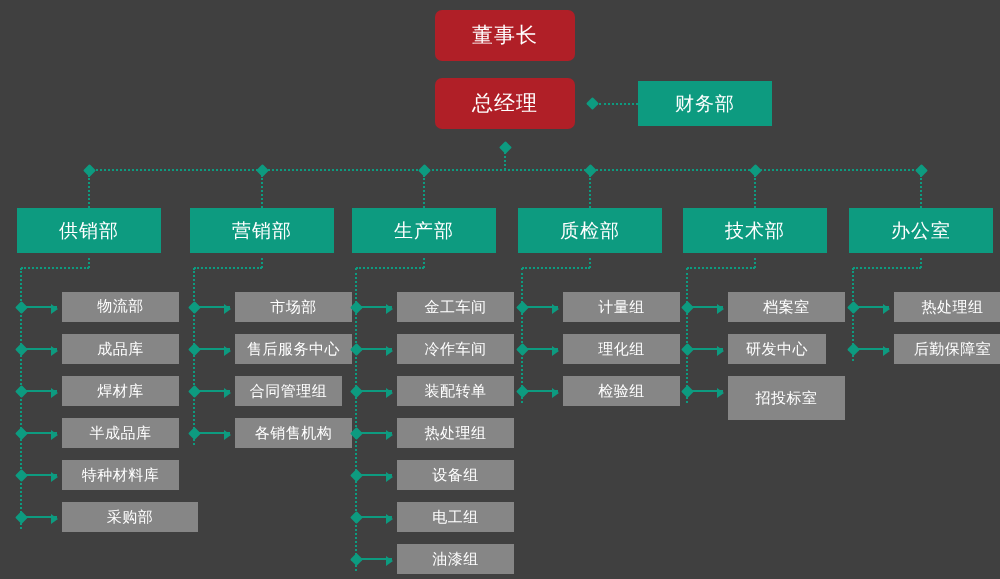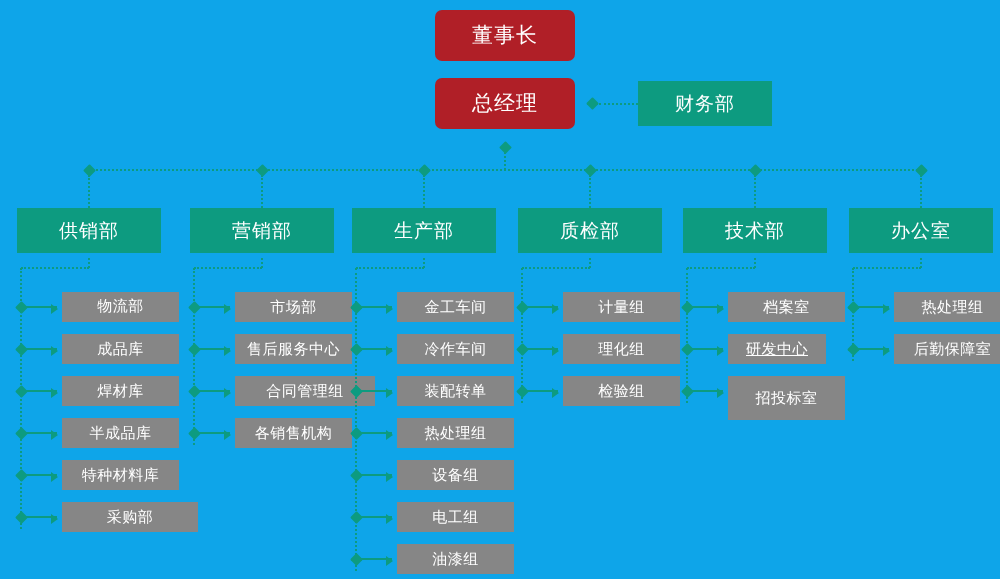--- a/index.html
+++ b/index.html
@@ -7,21 +7,21 @@
     padding: 0;
     background: #ffffff;
   }
   body {
     font-family: "DejaVu Sans", "Liberation Sans", sans-serif;
   }
   #org-chart {
     position: relative;
     width: 1000px;
     height: 579px;
-    background: #0ea5e9;
+    background: #404040;
     overflow: hidden;
   }
 
   
   .node {
     position: absolute;
     box-sizing: border-box;
     display: flex;
     align-items: center;
     justify-content: center;
@@ -165,21 +165,21 @@
     <div class="node node-sub" style="left: 235px; top: 292px; width: 117px; height: 30px;">
       <span>市场部</span>
     </div>
     <div class="diamond" style="left: 189.5px; top: 344.5px;"></div>
     <div class="arrow" style="left: 199px; top: 348px; width: 31px;"></div>
     <div class="node node-sub" style="left: 235px; top: 334px; width: 117px; height: 30px;">
       <span>售后服务中心</span>
     </div>
     <div class="diamond" style="left: 189.5px; top: 386.5px;"></div>
     <div class="arrow" style="left: 199px; top: 390px; width: 31px;"></div>
-    <div class="node node-sub" style="left: 235px; top: 376px; width: 140px; height: 30px;">
+    <div class="node node-sub" style="left: 235px; top: 376px; width: 107px; height: 30px;">
       <span>合同管理组</span>
     </div>
     <div class="diamond" style="left: 189.5px; top: 428.5px;"></div>
     <div class="arrow" style="left: 199px; top: 432px; width: 31px;"></div>
     <div class="node node-sub" style="left: 235px; top: 418px; width: 117px; height: 30px;">
       <span>各销售机构</span>
     </div>
     <div class="diamond" style="left: 419.5px; top: 165.5px;"></div>
     <div class="conn dot-v" style="left: 423px; top: 175px; height: 33px;"></div>
     <div class="node node-dept" style="left: 352px; top: 208px; width: 144px; height: 45px;">
@@ -254,21 +254,21 @@
     <div class="conn dot-v" style="left: 754px; top: 258px; height: 10px;"></div>
     <div class="conn dot-h" style="left: 687px; top: 267px; width: 68px;"></div>
     <div class="conn dot-v" style="left: 686px; top: 268px; height: 135px;"></div>
     <div class="diamond" style="left: 682.5px; top: 302.5px;"></div>
     <div class="arrow" style="left: 692px; top: 306px; width: 31px;"></div>
     <div class="node node-sub" style="left: 728px; top: 292px; width: 117px; height: 30px;">
       <span>档案室</span>
     </div>
     <div class="diamond" style="left: 682.5px; top: 344.5px;"></div>
     <div class="arrow" style="left: 692px; top: 348px; width: 31px;"></div>
-    <div class="node node-sub" style="left: 728px; top: 334px; width: 98px; height: 30px; text-decoration: underline;">
+    <div class="node node-sub" style="left: 728px; top: 334px; width: 98px; height: 30px;">
       <span>研发中心</span>
     </div>
     <div class="diamond" style="left: 682.5px; top: 386.5px;"></div>
     <div class="arrow" style="left: 692px; top: 390px; width: 31px;"></div>
     <div class="node node-sub" style="left: 728px; top: 376px; width: 117px; height: 44px;">
       <span>招投标室</span>
     </div>
     <div class="diamond" style="left: 916.5px; top: 165.5px;"></div>
     <div class="conn dot-v" style="left: 920px; top: 175px; height: 33px;"></div>
     <div class="node node-dept" style="left: 849px; top: 208px; width: 144px; height: 45px;">

